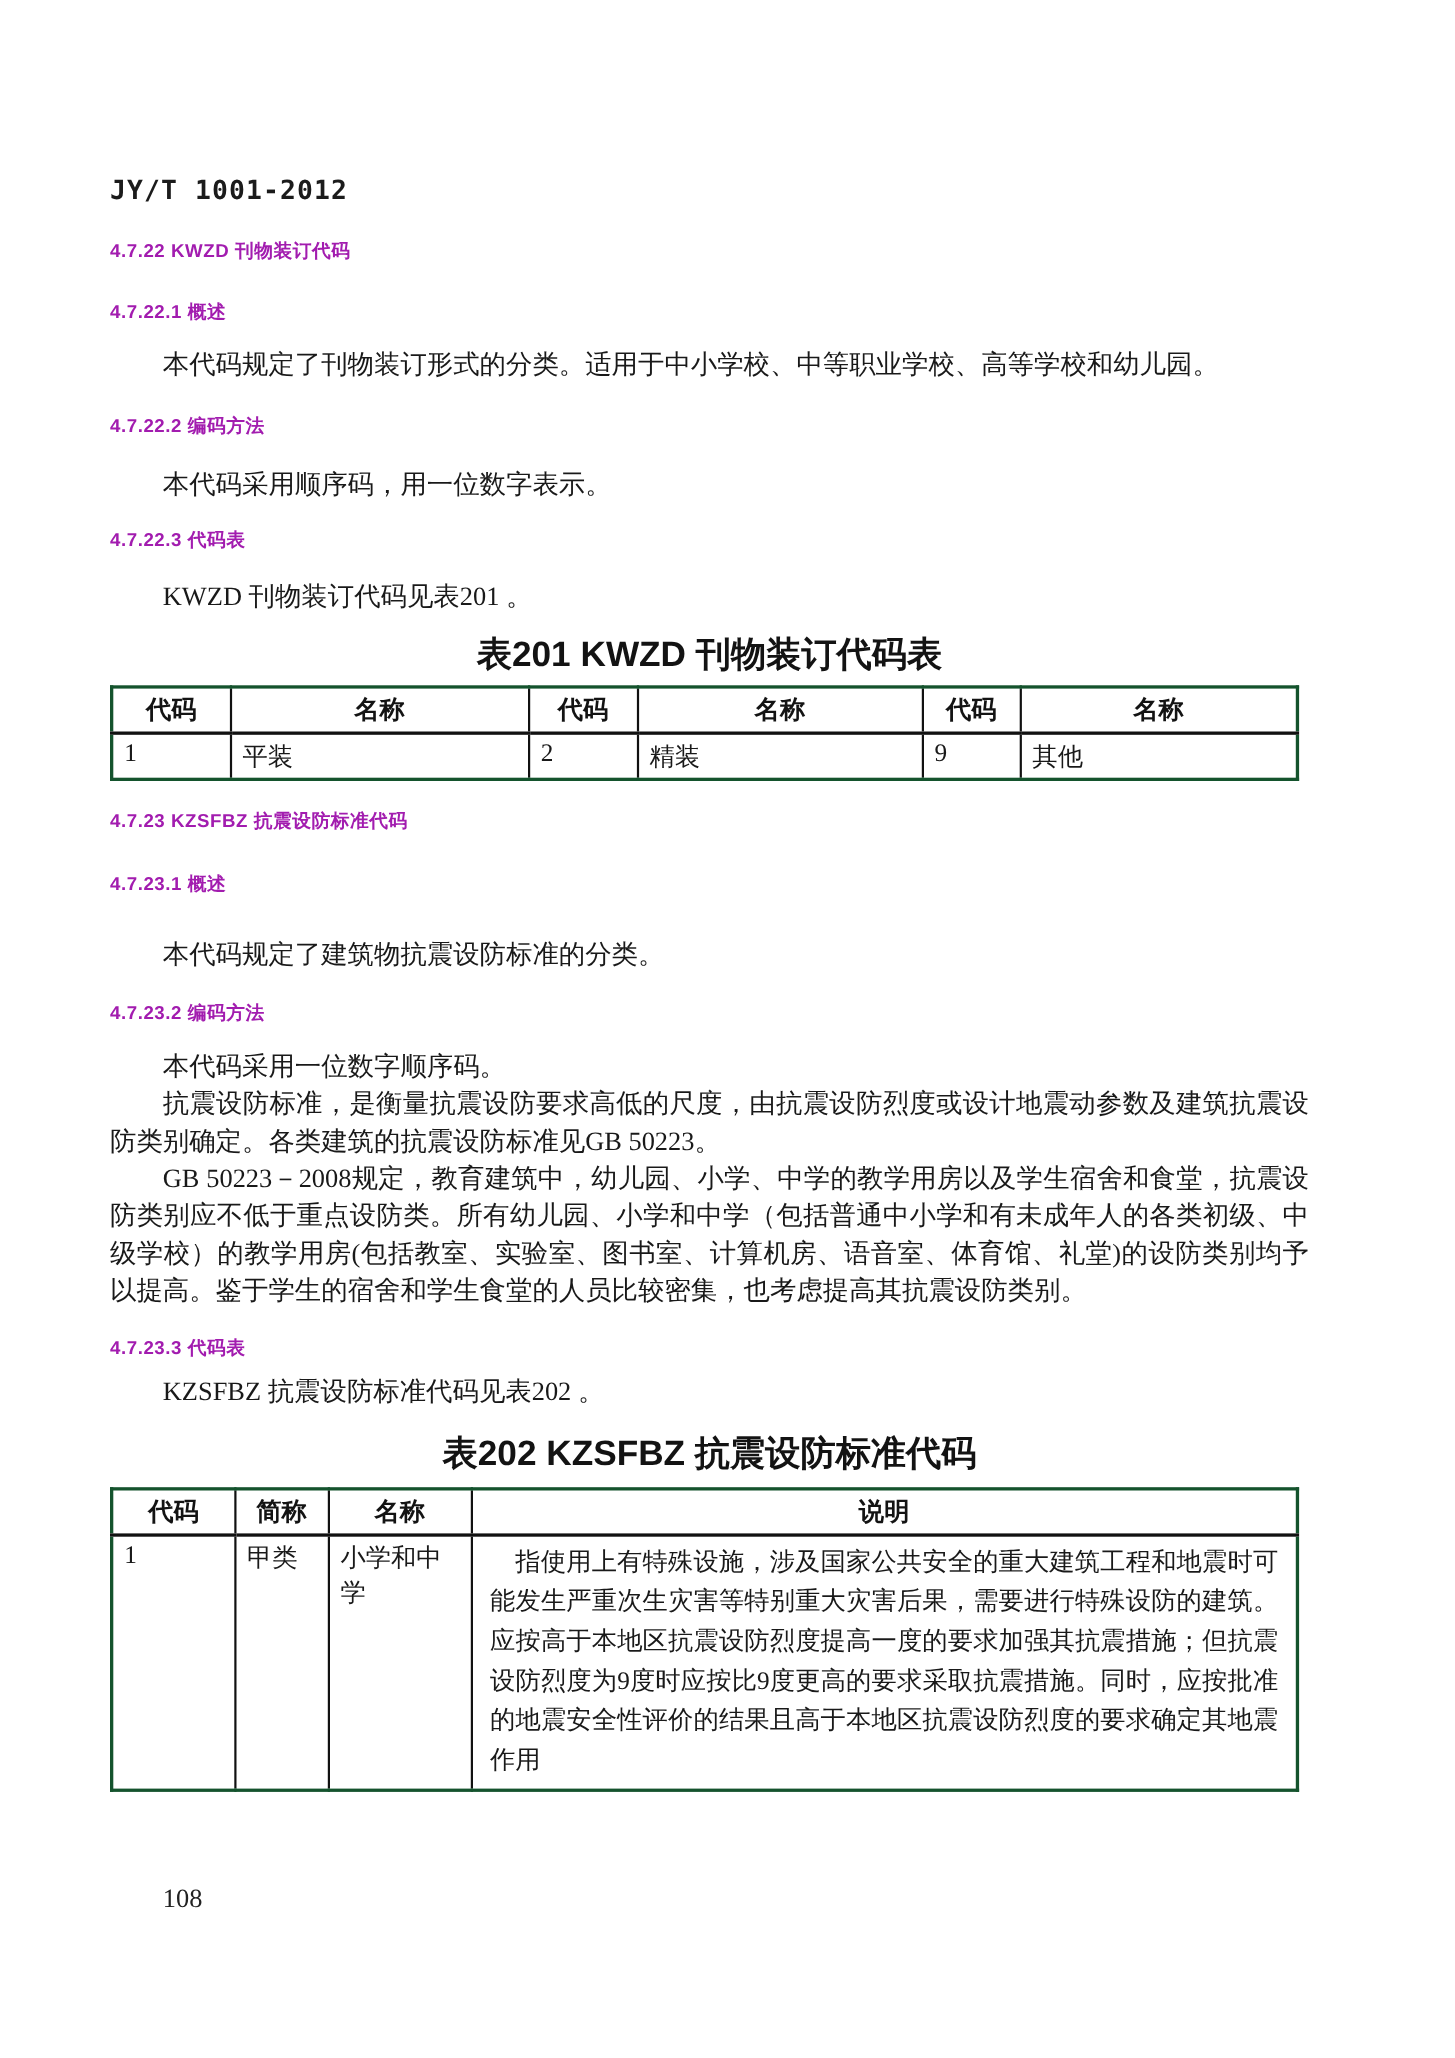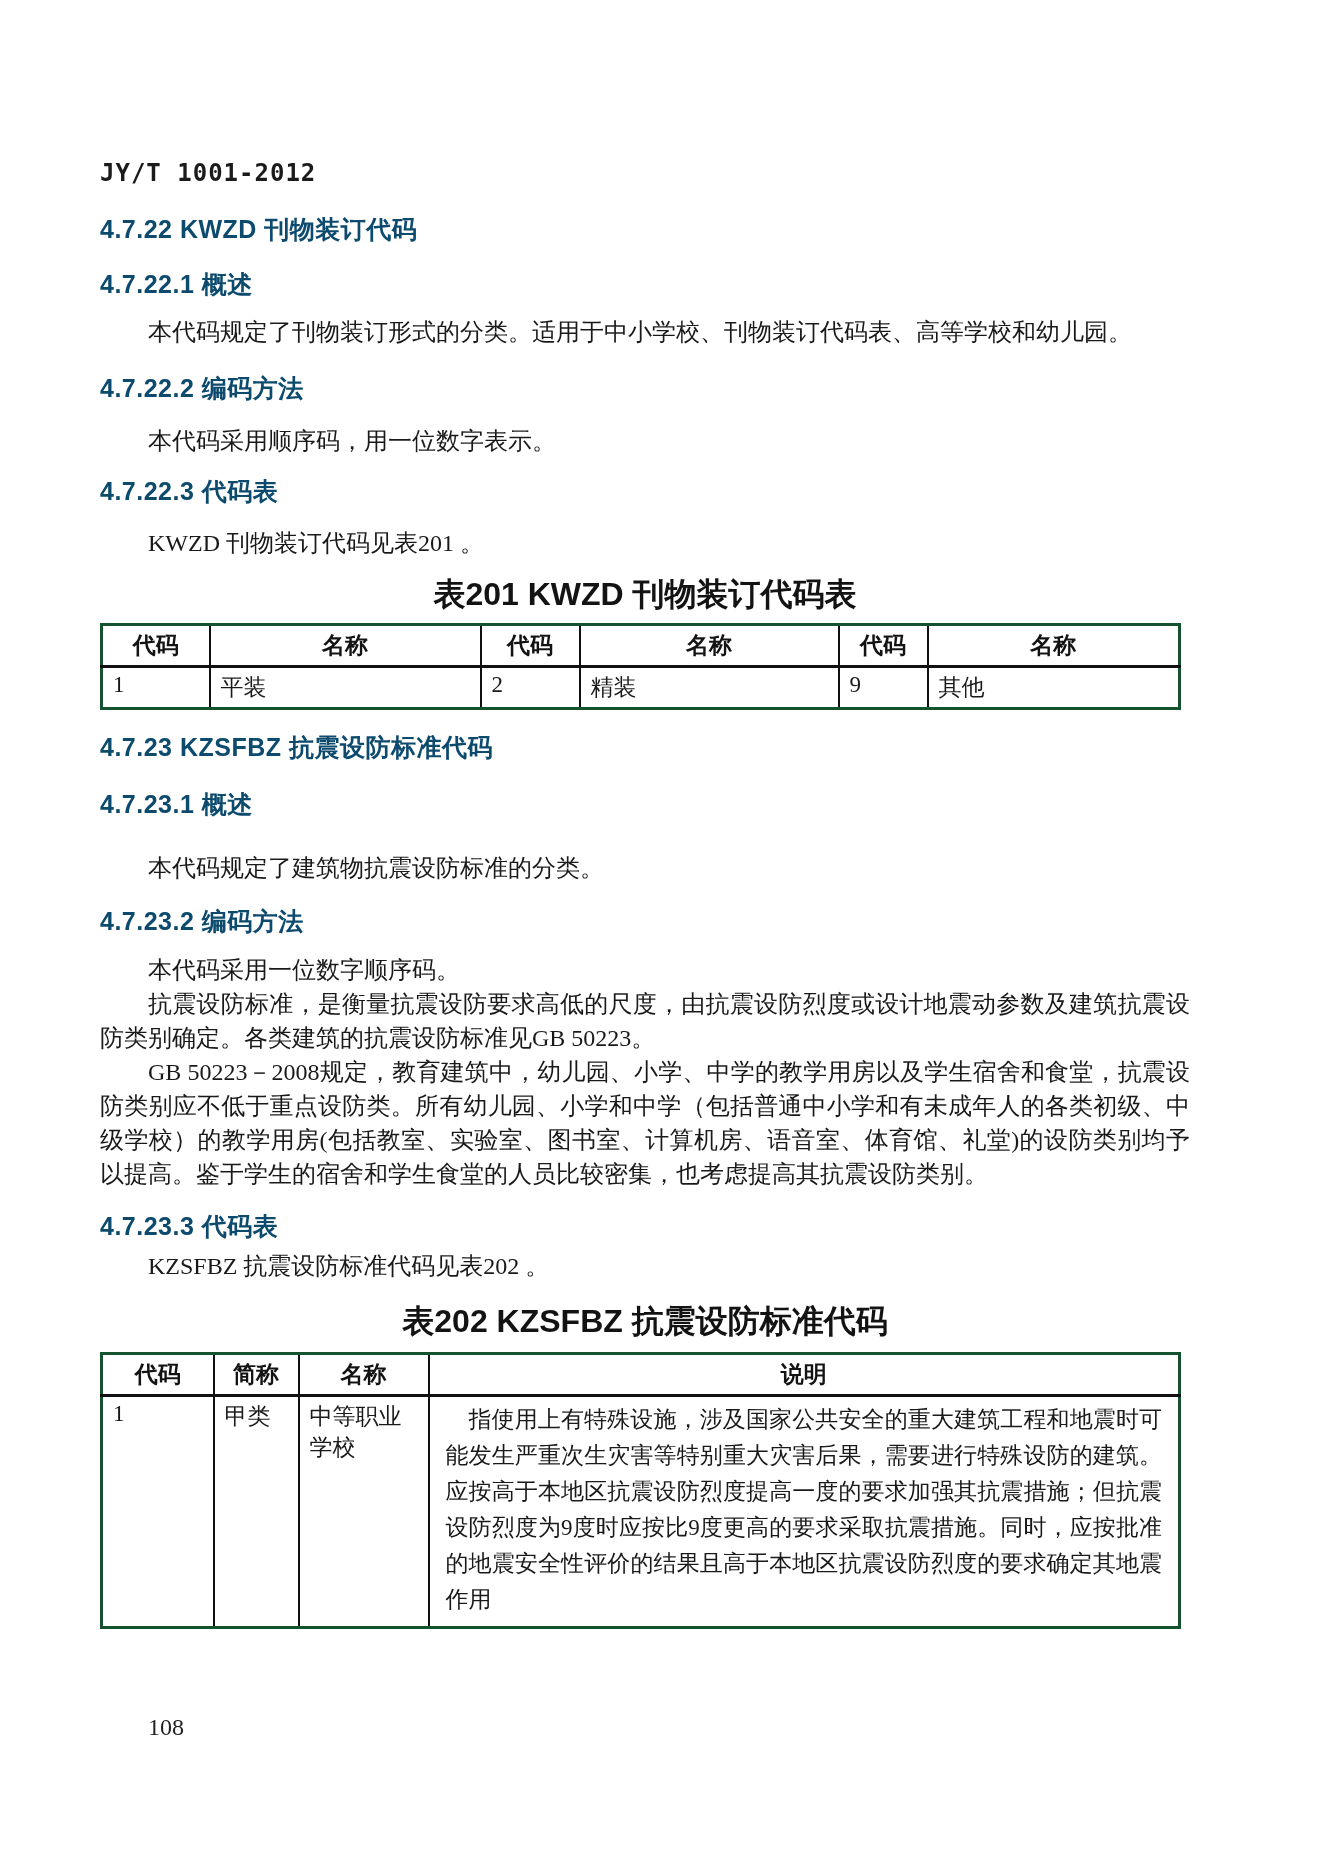--- a/index.html
+++ b/index.html
@@ -27,23 +27,23 @@
     font-family: "DejaVu Sans Mono", "Liberation Mono", monospace;
     font-weight: 600;
     font-size: 24px;
     line-height: 30px;
     letter-spacing: 1px;
     color: #1b1b1b;
   }
   h3.sec {
     font-family: "Liberation Sans", "DejaVu Sans", sans-serif;
     font-weight: 700;
-    font-size: 25px;
-    line-height: 30px;
-    color: #0c4a6e;
+    font-size: 17px;
+    line-height: 30px;
+    color: #a21caf;
     letter-spacing: 0.5px;
   }
   .h-22   { margin-top: 26px; }
   .h-22-1 { margin-top: 25px; }
   .p-22-1 { margin-top: 16px; }
   .h-22-2 { margin-top: 24px; }
   .p-22-2 { margin-top: 21px; }
   .h-22-3 { margin-top: 18px; }
   .p-22-3 { margin-top: 20px; }
   .cap-201 { margin-top: 19px; }
@@ -118,21 +118,21 @@
 <body>
 
 <div class="page">
   <div class="content">
 
     <div class="std-code">JY/T 1001-2012</div>
 
     <h3 class="sec h-22">4.7.22  KWZD 刊物装订代码</h3>
 
     <h3 class="sec h-22-1">4.7.22.1  概述</h3>
-    <p class="body p-22-1">本代码规定了刊物装订形式的分类。适用于中小学校、刊物装订代码表、高等学校和幼儿园。</p>
+    <p class="body p-22-1">本代码规定了刊物装订形式的分类。适用于中小学校、中等职业学校、高等学校和幼儿园。</p>
 
     <h3 class="sec h-22-2">4.7.22.2  编码方法</h3>
     <p class="body p-22-2">本代码采用顺序码，用一位数字表示。</p>
 
     <h3 class="sec h-22-3">4.7.22.3  代码表</h3>
     <p class="body p-22-3">KWZD 刊物装订代码见表201 。</p>
 
     <div class="caption cap-201">表201  KWZD 刊物装订代码表</div>
 
     <table class="code-table tbl-201">
@@ -195,21 +195,21 @@
           <th>代码</th>
           <th>简称</th>
           <th>名称</th>
           <th>说明</th>
         </tr>
       </thead>
       <tbody>
         <tr>
           <td>1</td>
           <td>甲类</td>
-          <td>中等职业学校</td>
+          <td>小学和中学</td>
           <td class="desc-cell">指使用上有特殊设施，涉及国家公共安全的重大建筑工程和地震时可能发生严重次生灾害等特别重大灾害后果，需要进行特殊设防的建筑。应按高于本地区抗震设防烈度提高一度的要求加强其抗震措施；但抗震设防烈度为9度时应按比9度更高的要求采取抗震措施。同时，应按批准的地震安全性评价的结果且高于本地区抗震设防烈度的要求确定其地震作用</td>
         </tr>
       </tbody>
     </table>
 
   </div>
 
   <div class="page-number">108</div>
 </div>
 

